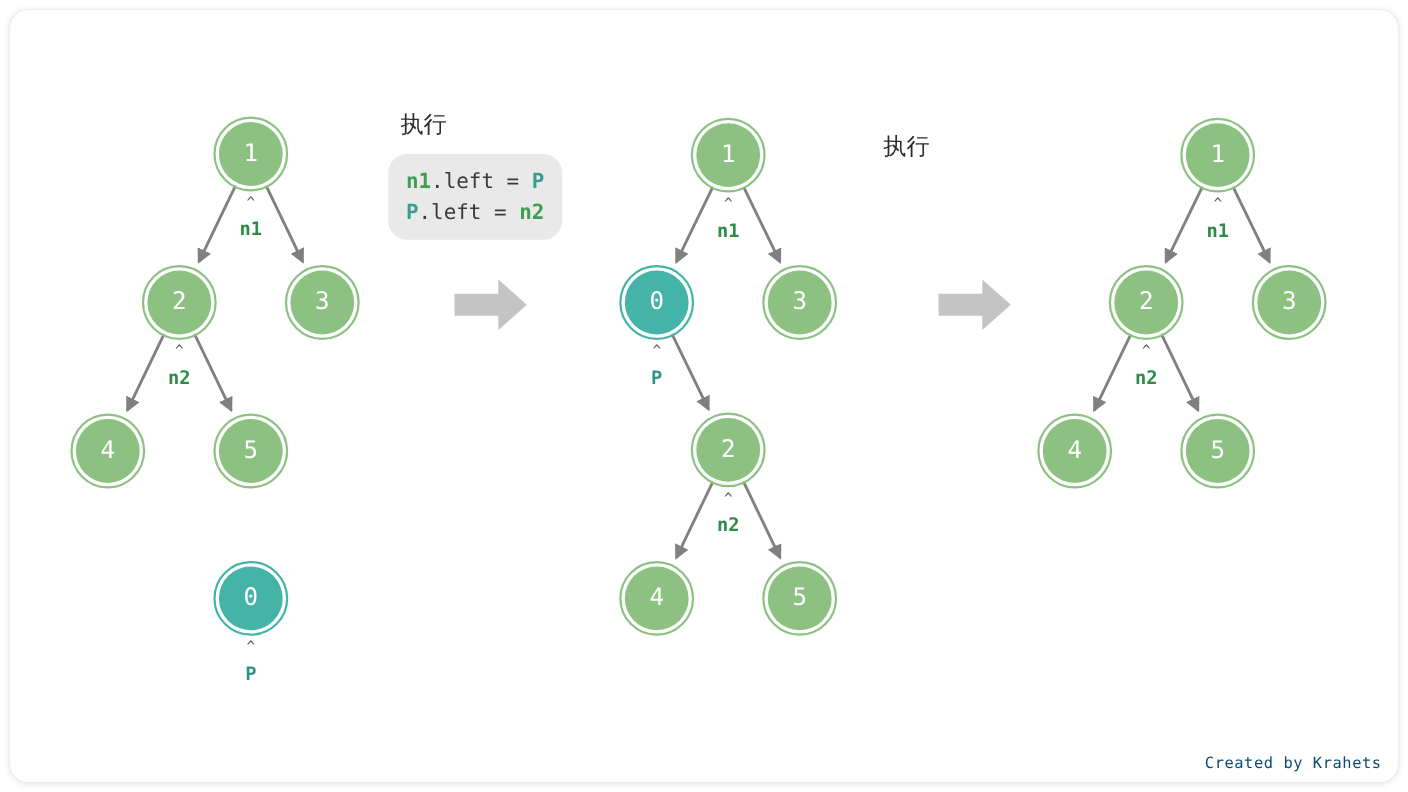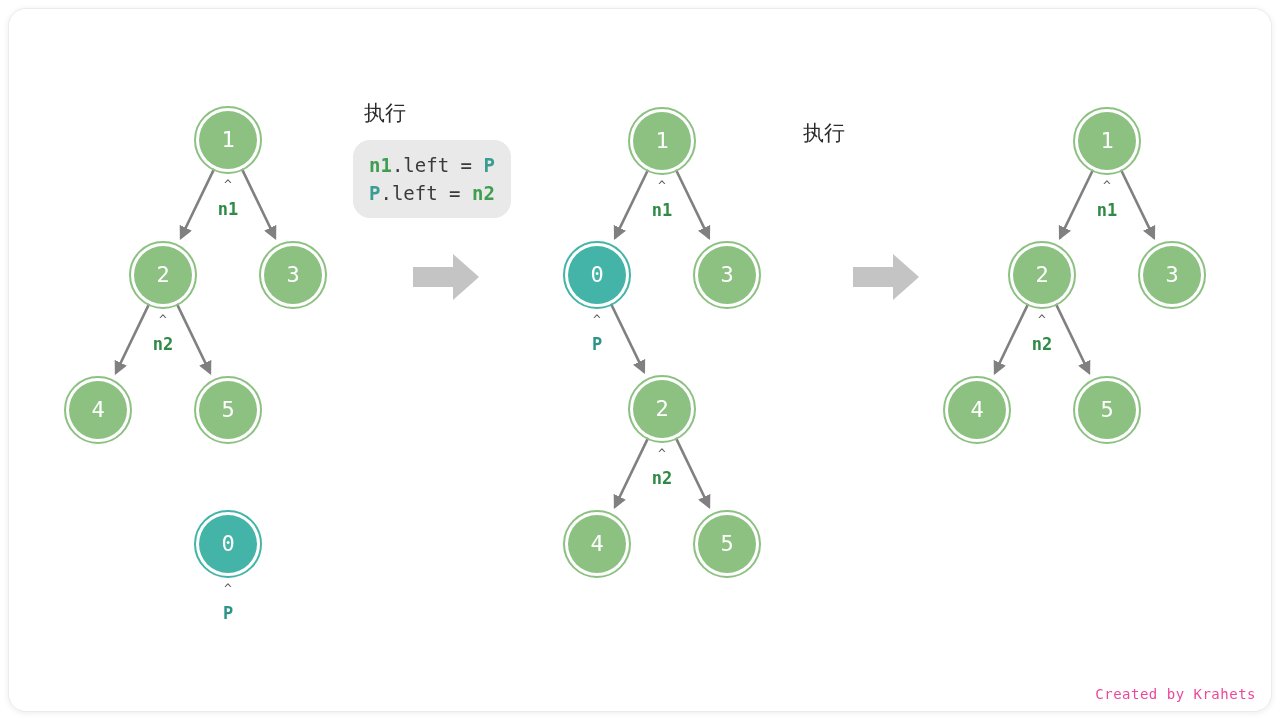--- a/index.html
+++ b/index.html
@@ -111,21 +111,21 @@
 
   
   .block-arrow { position: absolute; }
 
   
   .watermark {
     position: absolute;
     right: 24px; bottom: 18px;
     font-family: "DejaVu Sans Mono", monospace;
     font-size: 14px;
-    color: #ec4899;
+    color: #0c4a6e;
     letter-spacing: 0.5px;
   }
 </style>
 </head>
 <body>
 
 <div id="stage">
   <div class="card"></div>
 
   <svg id="edges">

